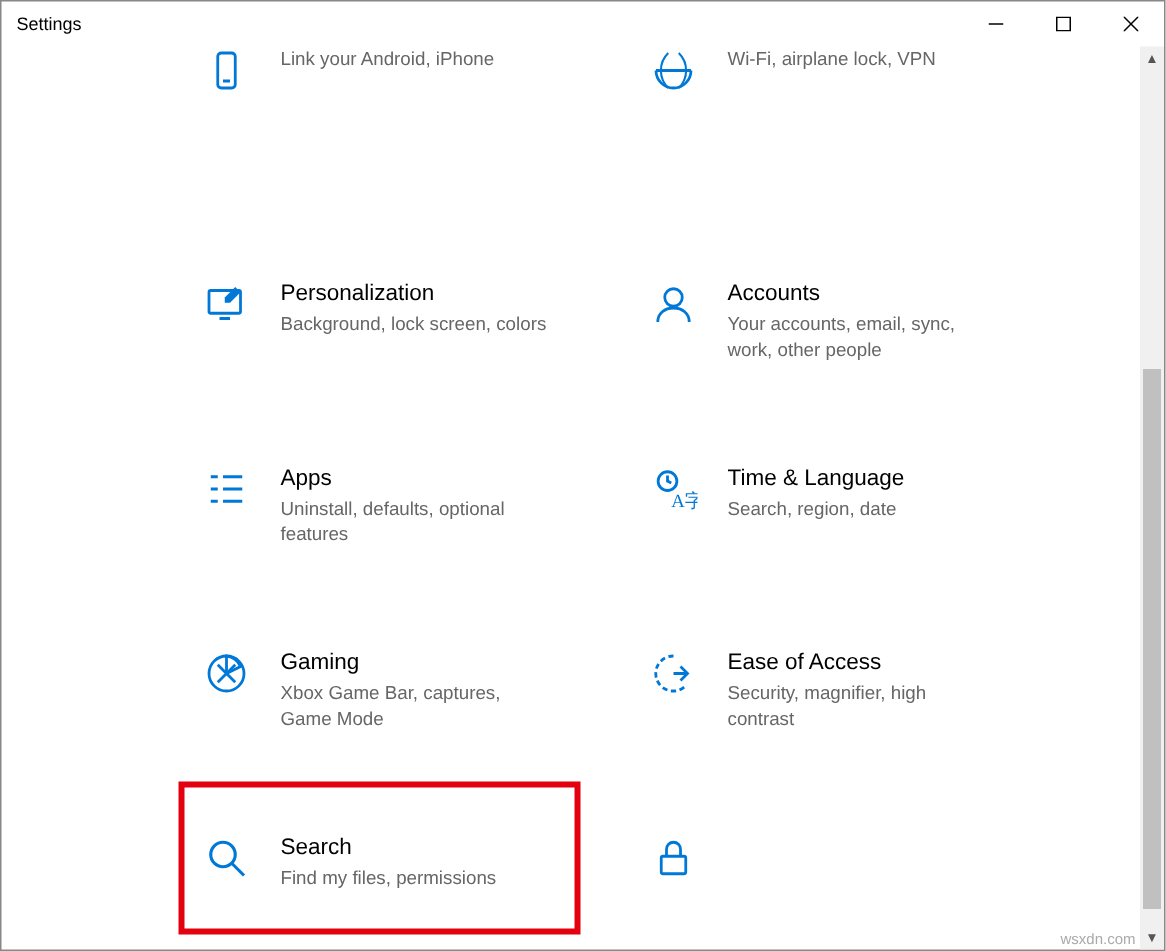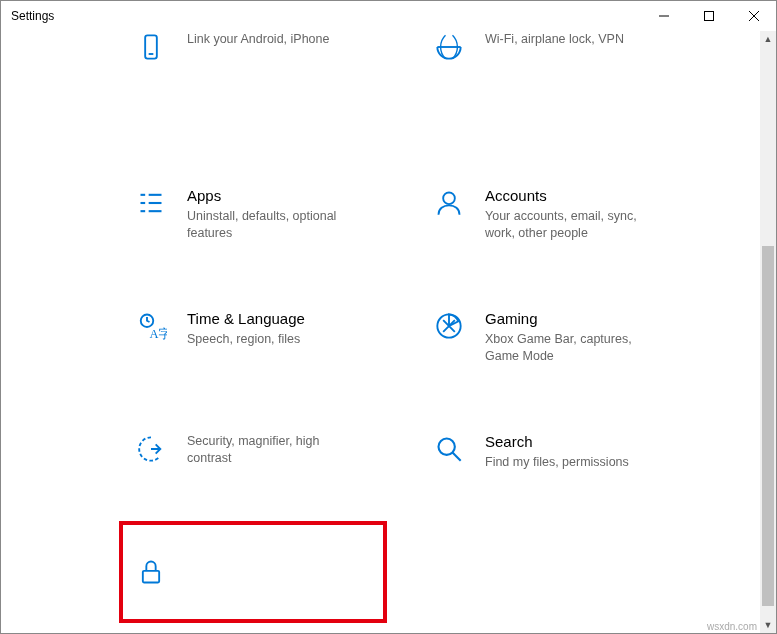--- a/index.html
+++ b/index.html
@@ -197,62 +197,75 @@
         </div>
         <div class="text-col">
 
           <div class="tile-desc">Wi-Fi, airplane lock, VPN</div>
         </div>
       </div>
 
       <div style="height:30px"></div>
         <div style="height:30px"></div>
 
+      <div class="tile">
+        <div class="icon-col">
+          <svg width="28" height="28" viewBox="0 0 24 24" fill="none" stroke="currentColor" stroke-width="1.6">
+              <rect x="2" y="4" width="18" height="13" rx="1"></rect>
+              <line x1="8" y1="20" x2="14" y2="20"></line>
+              <path d="M17 2l3 3-6 6-3 0 0-3z" fill="#0078d7" stroke="none"></path>
+            </svg>
+        </div>
+        <div class="text-col">
+          <div class="tile-title">Personalization</div>
+          <div class="tile-desc">Background, lock screen, colors</div>
+        </div>
+      </div>
+
+      <div class="tile">
+        <div class="icon-col">
+          <svg width="28" height="28" viewBox="0 0 24 24" fill="none" stroke="currentColor" stroke-width="1.6">
+              <circle cx="12" cy="8" r="5"></circle>
+              <path d="M3 22c0-5 4-8 9-8s9 3 9 8"></path>
+            </svg>
+        </div>
+        <div class="text-col">
+          <div class="tile-title">Accounts</div>
+          <div class="tile-desc">Your accounts, email, sync, work, other people</div>
+        </div>
+      </div>
 
       <div class="tile">
         <div class="icon-col">
           <svg width="28" height="28" viewBox="0 0 24 24" fill="none" stroke="currentColor" stroke-width="1.8">
               <line x1="3" y1="5" x2="7" y2="5"></line>
               <line x1="10" y1="5" x2="21" y2="5"></line>
               <line x1="3" y1="12" x2="7" y2="12"></line>
               <line x1="10" y1="12" x2="21" y2="12"></line>
               <line x1="3" y1="19" x2="7" y2="19"></line>
               <line x1="10" y1="19" x2="21" y2="19"></line>
             </svg>
         </div>
         <div class="text-col">
           <div class="tile-title">Apps</div>
           <div class="tile-desc">Uninstall, defaults, optional features</div>
         </div>
       </div>
 
       <div class="tile">
         <div class="icon-col">
-          <svg width="28" height="28" viewBox="0 0 24 24" fill="none" stroke="currentColor" stroke-width="1.6">
-              <circle cx="12" cy="8" r="5"></circle>
-              <path d="M3 22c0-5 4-8 9-8s9 3 9 8"></path>
-            </svg>
-        </div>
-        <div class="text-col">
-          <div class="tile-title">Accounts</div>
-          <div class="tile-desc">Your accounts, email, sync, work, other people</div>
-        </div>
-      </div>
-
-      <div class="tile">
-        <div class="icon-col">
           <svg width="30" height="30" viewBox="0 0 24 24" fill="none" stroke="currentColor" stroke-width="1.5">
               <circle cx="8" cy="7" r="5"></circle>
               <path d="M8 4v3l2 1"></path>
               <text x="10" y="21" font-size="10" fill="#0078d7" stroke="none" font-family="Segoe UI">A字</text>
             </svg>
         </div>
         <div class="text-col">
           <div class="tile-title">Time &amp; Language</div>
-          <div class="tile-desc">Speech, region, files</div>
+          <div class="tile-desc">Search, region, date</div>
         </div>
       </div>
 
       <div class="tile">
         <div class="icon-col">
           <svg width="28" height="28" viewBox="0 0 24 24" fill="none" stroke="currentColor" stroke-width="1.6">
               <circle cx="12" cy="12" r="10"></circle>
               <path d="M12 2 A10 10 0 0 1 20 8 L12 12 Z" fill="none"></path>
               <path d="M7 7l10 10M17 7L7 17"></path>
             </svg>
@@ -264,20 +277,21 @@
       </div>
 
       <div class="tile">
         <div class="icon-col">
           <svg width="28" height="28" viewBox="0 0 24 24" fill="none" stroke="currentColor" stroke-width="1.6">
               <path d="M12 2a10 10 0 1 0 7 17" stroke-dasharray="3 2"></path>
               <path d="M16 8l4 4-4 4M20 12h-8"></path>
             </svg>
         </div>
         <div class="text-col">
+          <div class="tile-title">Ease of Access</div>
           <div class="tile-desc">Security, magnifier, high contrast</div>
         </div>
       </div>
 
       <div class="tile">
         <div class="icon-col">
           <svg width="28" height="28" viewBox="0 0 24 24" fill="none" stroke="currentColor" stroke-width="1.8">
               <circle cx="10" cy="10" r="7"></circle>
               <line x1="15" y1="15" x2="22" y2="22"></line>
             </svg>

